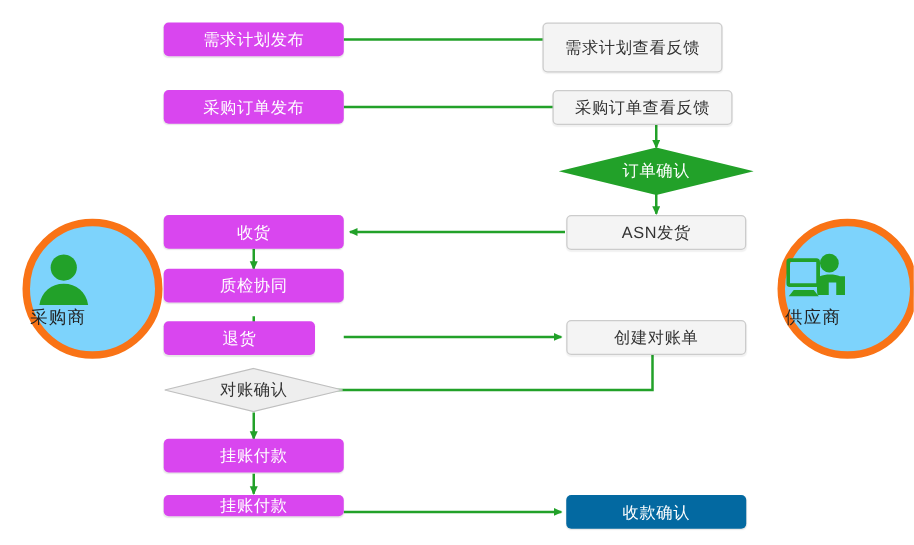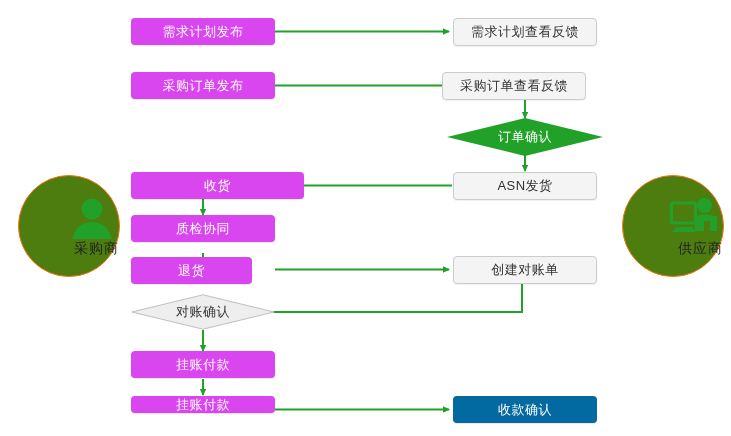--- a/index.html
+++ b/index.html
@@ -57,24 +57,24 @@
     font-size:13px;letter-spacing:.5px;white-space:nowrap;
   }
   .diamond .dshape{position:absolute;left:0;top:0;}
   .diamond-green .dlabel{color:#ffffff;}
   .diamond-white .dlabel{color:#333333;}
 
   
   .actor{
     position:absolute;
     border-radius:50%;
-    background:#4d7c0f;
-    border:1px solid #f97316;
+    background:#7dd3fc;
+    border:6px solid #f97316;
     display:flex;flex-direction:column;
-    align-items:flex-end;justify-content:center;
+    align-items:flex-start;justify-content:center;
     z-index:3;
   }
   .actor .glyph{
     width:54px;height:44px;
     display:flex;align-items:flex-end;justify-content:center;
     margin-bottom:1px;
   }
   .actor .aname{
     font-size:14px;color:#222222;letter-spacing:1px;
     white-space:nowrap;
@@ -145,21 +145,21 @@
   </div>
 
   <div class="node node-green" style="left:131px;top:18px;width:144px;height:27px;">
     <span>需求计划发布</span>
   </div>
 
   <div class="node node-green" style="left:131px;top:72px;width:144px;height:27px;">
     <span>采购订单发布</span>
   </div>
 
-  <div class="node node-green" style="left:131px;top:172px;width:173px;height:27px;">
+  <div class="node node-green" style="left:131px;top:172px;width:144px;height:27px;">
     <span>收货</span>
   </div>
 
   <div class="node node-green" style="left:131px;top:215px;width:144px;height:27px;">
     <span>质检协同</span>
   </div>
 
   <div class="node node-green" style="left:131px;top:257px;width:121px;height:27px;">
     <span>退货</span>
   </div>
@@ -172,21 +172,21 @@
   </div>
 
   <div class="node node-green" style="left:131px;top:351px;width:144px;height:27px;">
     <span>挂账付款</span>
   </div>
 
   <div class="node node-green" style="left:131px;top:396px;width:144px;height:17px;">
     <span>挂账付款</span>
   </div>
 
-  <div class="node node-white" style="left:453px;top:18px;width:144px;height:28px;">
+  <div class="node node-white" style="left:434px;top:18px;width:144px;height:40px;">
     <span>需求计划查看反馈</span>
   </div>
 
   <div class="node node-white" style="left:442px;top:72px;width:144px;height:28px;">
     <span>采购订单查看反馈</span>
   </div>
 
   <div class="diamond diamond-green" style="left:447px;top:118px;width:156px;height:38px;">
     <svg class="dshape" width="156" height="38" viewBox="0 0 156 38" xmlns="http://www.w3.org/2000/svg">
       <polygon points="78,0 156,19 78,38 0,19" fill="#22a129"></polygon>

